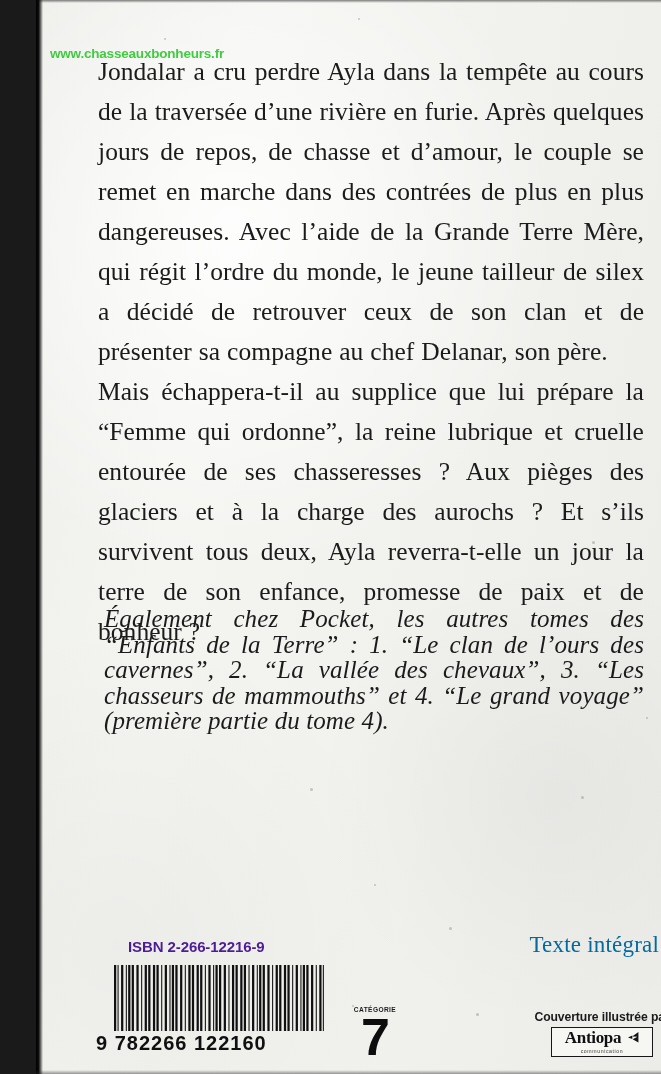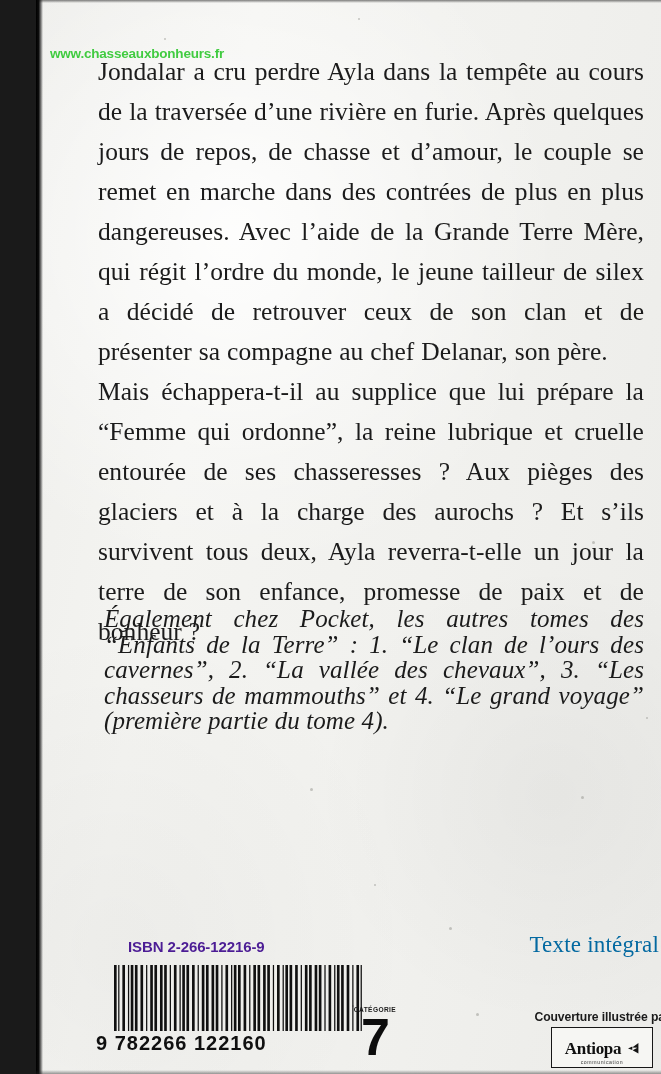--- a/index.html
+++ b/index.html
@@ -122,21 +122,21 @@
     font-size: 23px;
     letter-spacing: 0.2px;
     color: #0369a1;
   }
 
   
   #barcode-block {
     position: absolute;
     left: 78px;
     top: 965px;
-    width: 248px;
+    width: 210px;
   }
   #barcode-bars {
     height: 66px;
     width: 100%;
     display: block;
   }
   #barcode-digits {
     margin-top: 1px;
     font-family: "Liberation Sans", sans-serif;
     font-size: 20px;
@@ -187,21 +187,21 @@
     font-weight: 700;
     color: #1a1a1a;
     letter-spacing: -0.1px;
     white-space: nowrap;
   }
   #antiopa-logo {
     margin: 3px auto 0;
     width: 96px;
     border: 1.6px solid #171717;
     background: #f6f6f3;
-    padding: 12px 2px 2px;
+    padding: 1px 2px 2px;
     position: relative;
   }
   #antiopa-word {
     font-family: "Liberation Serif", serif;
     font-size: 17px;
     font-weight: 700;
     line-height: 17px;
     color: #101010;
     letter-spacing: -0.3px;
     display: inline-block;

